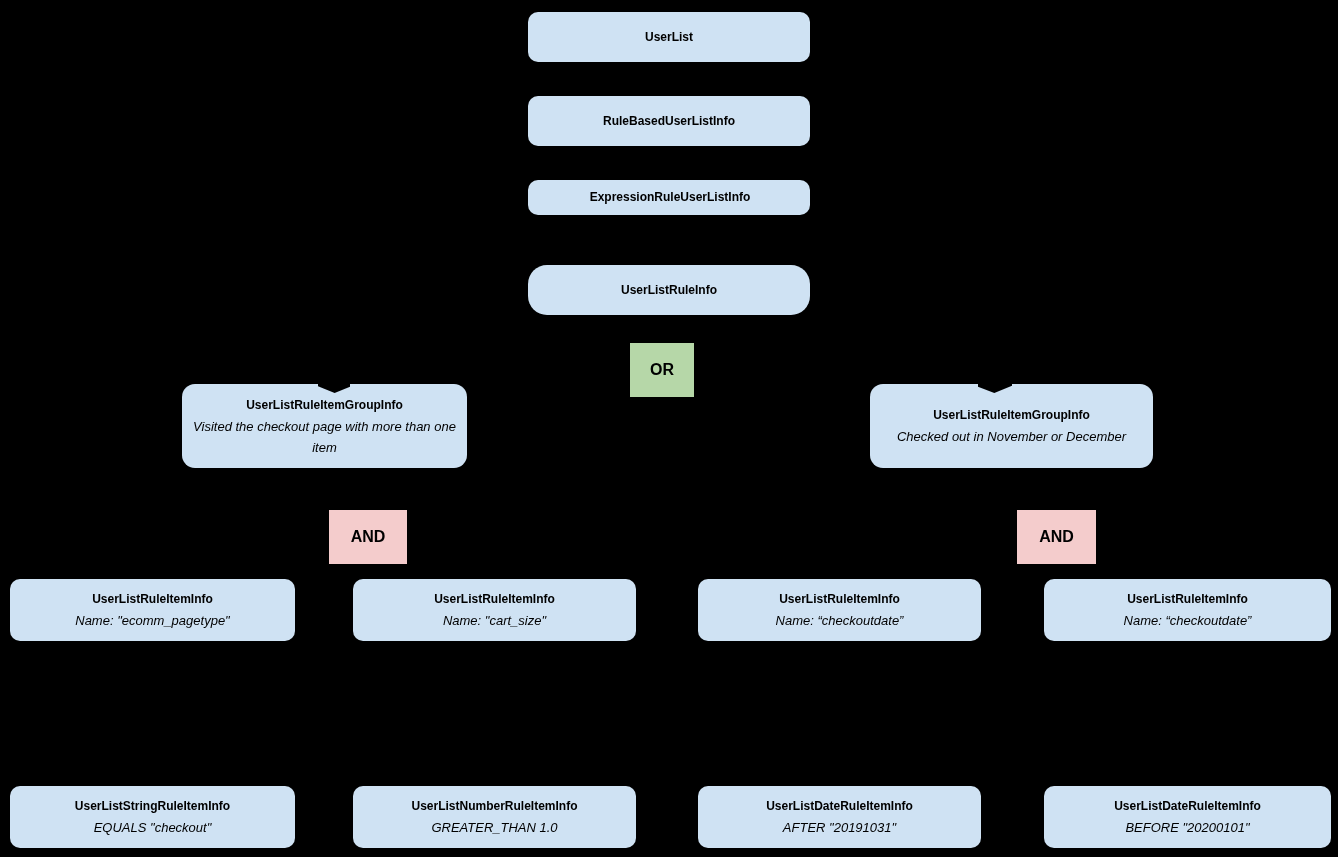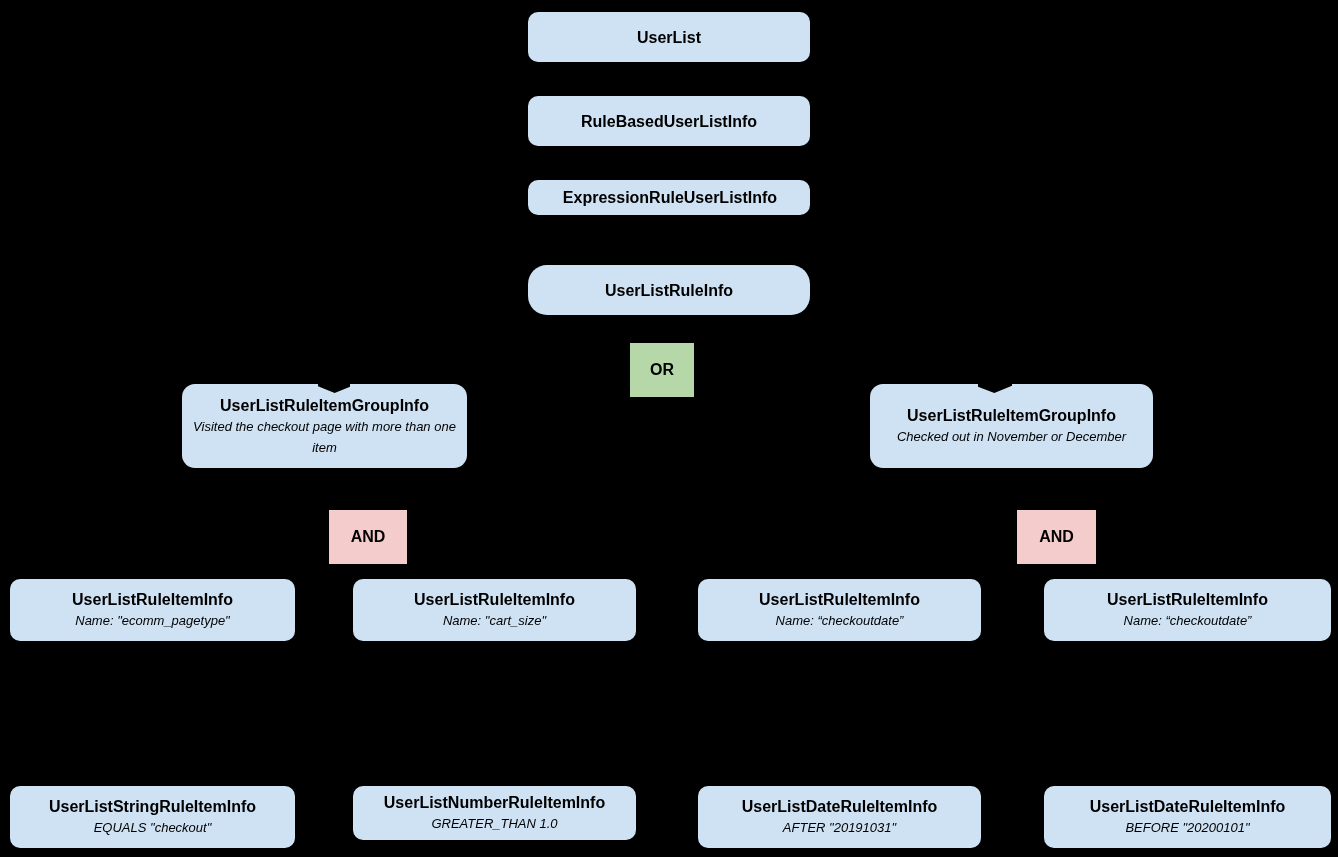--- a/index.html
+++ b/index.html
@@ -7,21 +7,21 @@
     position:relative;width:1338px;height:857px;background:#000000;
     font-family:"Liberation Sans", sans-serif;overflow:hidden;
   }
   svg.connectors{position:absolute;left:0;top:0;width:1338px;height:857px;}
   .node{
     position:absolute;background:#cfe2f3;color:#000;
     display:flex;flex-direction:column;align-items:center;justify-content:center;
     text-align:center;border-radius:10px;line-height:21px;overflow:hidden;
     padding:0 10px;box-sizing:border-box;
   }
-  .node .title{font-weight:bold;font-size:16px;}
+  .node .title{font-weight:bold;font-size:12px;}
   .node .sub{font-style:italic;font-size:13px;}
   .op{
     position:absolute;display:flex;align-items:center;justify-content:center;
     font-weight:bold;font-size:16px;color:#000;
   }
   .or{background:#b6d7a8;}
   .and{background:#f4cccc;margin-left:44px;}
   .notch{position:absolute;top:0;height:9px;background:#000;}
   .notch.l{left:136px;width:32px;clip-path:polygon(0 0,100% 0,100% 30%,52% 100%,0 25%);}
   .notch.r{left:108px;width:34px;clip-path:polygon(0 0,100% 0,100% 20%,48% 100%,0 30%);}
@@ -33,21 +33,21 @@
   .n-or{left:630px;top:343px;width:64px;height:54px;}
   .n-group-l{left:182px;top:384px;width:285px;height:84px;border-radius:13px;}
   .n-group-r{left:870px;top:384px;width:283px;height:84px;border-radius:13px;}
   .n-and-l{left:285px;top:510px;width:78px;height:54px;}
   .n-and-r{left:973px;top:510px;width:79px;height:54px;}
   .n-item-1{left:10px;top:579px;width:285px;height:62px;}
   .n-item-2{left:353px;top:579px;width:283px;height:62px;}
   .n-item-3{left:698px;top:579px;width:283px;height:62px;}
   .n-item-4{left:1044px;top:579px;width:287px;height:62px;}
   .n-opr-1{left:10px;top:786px;width:285px;height:62px;}
-  .n-opr-2{left:353px;top:786px;width:283px;height:54px;}
+  .n-opr-2{left:353px;top:786px;width:283px;height:62px;}
   .n-opr-3{left:698px;top:786px;width:283px;height:62px;}
   .n-opr-4{left:1044px;top:786px;width:287px;height:62px;}
 </style>
 </head>
 <body>
 
 <div class="canvas">
 
   <svg class="connectors" viewBox="0 0 1338 857" fill="none" stroke="#000000" stroke-width="2">
     <path d="M669 62 L669 96"></path>

